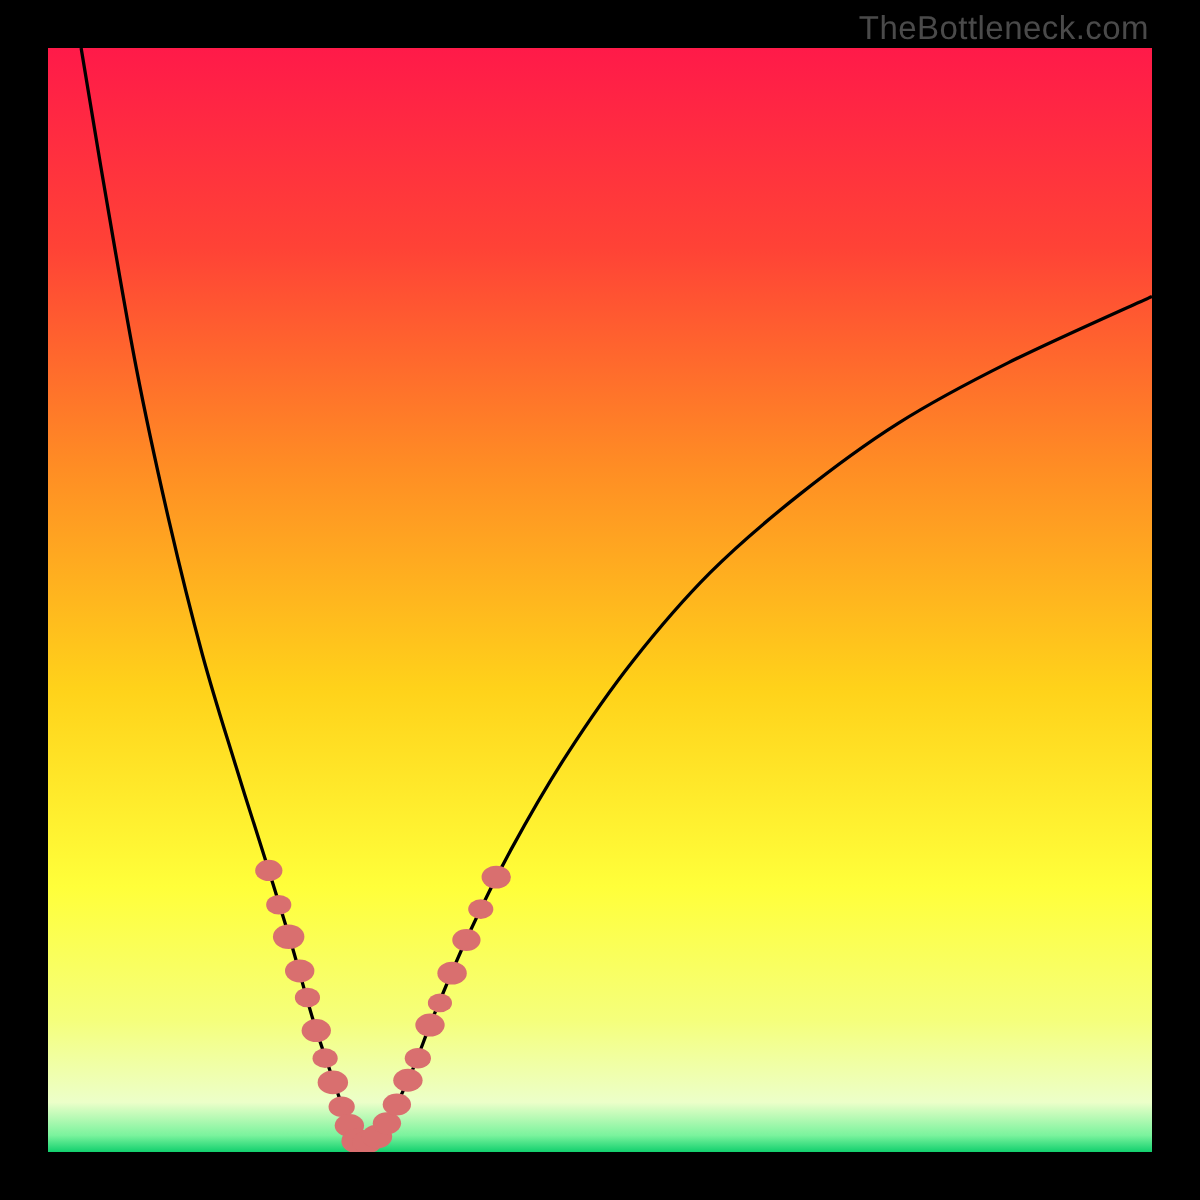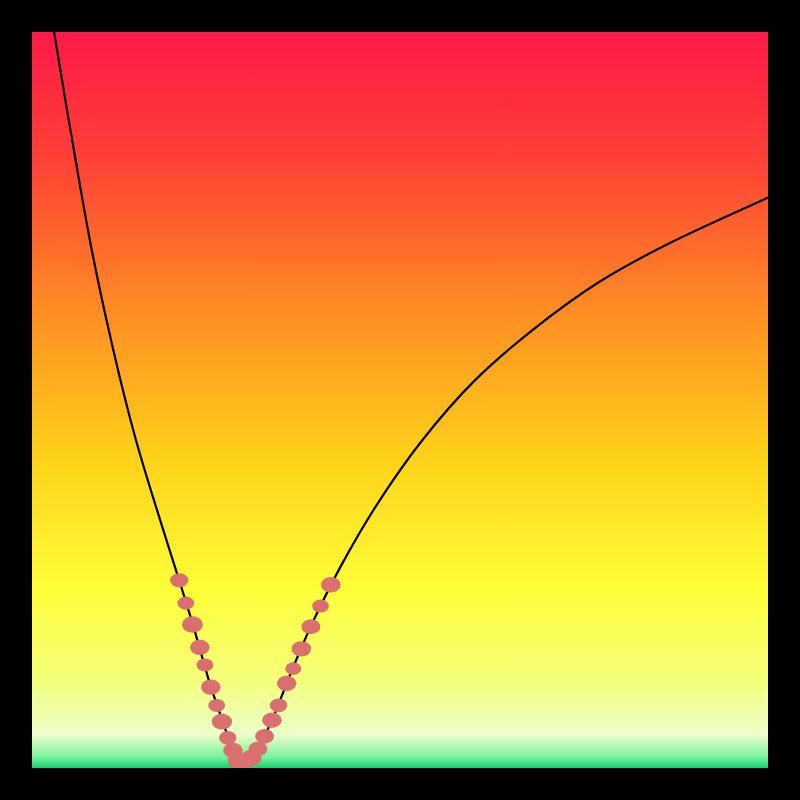--- a/index.html
+++ b/index.html
@@ -88,13 +88,14 @@
           <ellipse cx="246.56" cy="673.44" rx="8.74" ry="6.82" class="bead" fill="#d96f6f"></ellipse>
           <ellipse cx="254.66" cy="651.36" rx="9.79" ry="7.64" class="bead" fill="#d96f6f"></ellipse>
           <ellipse cx="261.28" cy="636.64" rx="8.04" ry="6.27" class="bead" fill="#d96f6f"></ellipse>
           <ellipse cx="269.38" cy="616.77" rx="9.79" ry="7.64" class="bead" fill="#d96f6f"></ellipse>
           <ellipse cx="278.94" cy="594.69" rx="9.44" ry="7.36" class="bead" fill="#d96f6f"></ellipse>
           <ellipse cx="288.51" cy="574.08" rx="8.39" ry="6.54" class="bead" fill="#d96f6f"></ellipse>
           <ellipse cx="298.82" cy="552.74" rx="9.79" ry="7.64" class="bead" fill="#d96f6f"></ellipse>
         </g>
     </svg>
   </div>
+  <div class="watermark">TheBottleneck.com</div>
 </div>
 
 </body></html>

